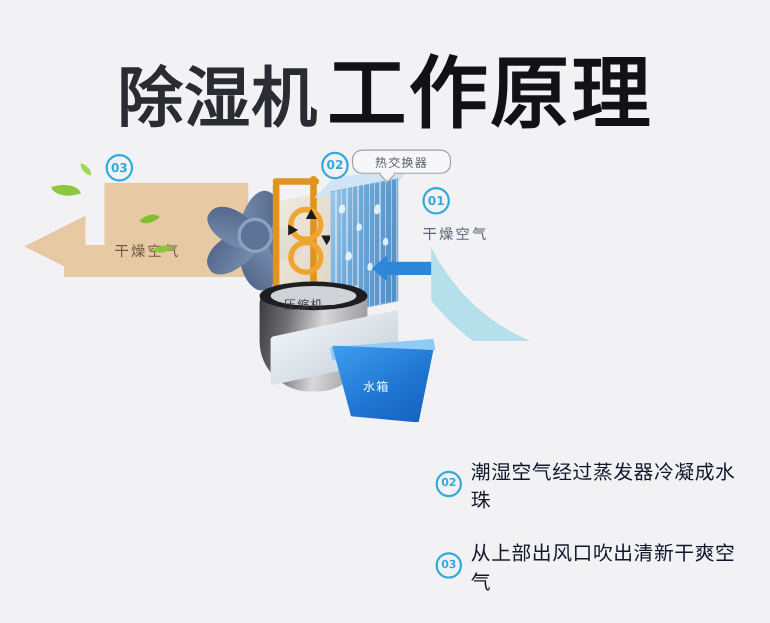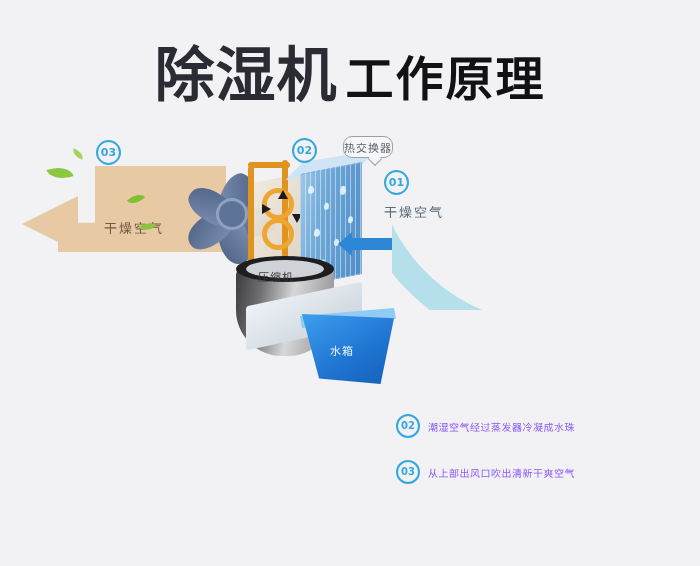--- a/index.html
+++ b/index.html
@@ -17,21 +17,21 @@
   .title-wrap{
     position:absolute;left:0;top:26px;width:700px;
     text-align:center;white-space:nowrap;
   }
   .title-a{
     font-size:60px;font-weight:700;color:#2b2b33;
     letter-spacing:1px;
     font-family:"DejaVu Sans","Liberation Sans",sans-serif;
   }
   .title-b{
-    font-size:48px;font-weight:700;color:#111116;
+    font-size:72px;font-weight:700;color:#111116;
     letter-spacing:2px;margin-left:8px;
     font-family:"DejaVu Sans","Liberation Sans",sans-serif;
   }
 
   
   .stage{position:absolute;left:0;top:118px;width:700px;height:290px;}
 
   
   .swoosh{
     position:absolute;left:392px;top:2px;width:250px;height:190px;
@@ -77,24 +77,23 @@
     font-size:11px;font-weight:700;line-height:21px;text-align:center;
     font-family:"DejaVu Sans",sans-serif;background:transparent;
   }
   .badge.b03d{left:96px;top:22px;}
   .badge.b02h{left:292px;top:20px;}
   .badge.b01h{left:384px;top:52px;}
 
   
   .bubble{
     position:absolute;left:320px;top:18px;
-    padding:2px 0;border:1.4px solid #9aa0a8;border-radius:9px;
+    padding:2px 20px;border:1.4px solid #9aa0a8;border-radius:9px;
     background:#f7f7f9;color:#5d636b;font-size:11px;letter-spacing:1px;
     font-family:"DejaVu Sans",sans-serif;
-    margin-left:23px;
   }
   .bubble:after{
     content:"";position:absolute;left:26px;bottom:-7px;
     width:9px;height:9px;border-right:1.4px solid #9aa0a8;
     border-bottom:1.4px solid #9aa0a8;background:#f7f7f9;
     transform:rotate(45deg);
   }
 
   
   .fan{position:absolute;left:178px;top:44px;width:112px;height:110px;}
@@ -211,21 +210,21 @@
   
   .bullets{position:absolute;left:396px;top:296px;width:290px;}
   .bullet{display:flex;align-items:center;margin-bottom:22px;}
   .bullet .bnum{
     width:20px;height:20px;border-radius:50%;border:2px solid #34a8dd;
     color:#34a8dd;font-size:10px;font-weight:700;line-height:20px;
     text-align:center;flex:0 0 auto;margin-right:8px;
     font-family:"DejaVu Sans",sans-serif;
   }
   .bullet .btxt{
-    font-size:10px;color:#8b5cf6;letter-spacing:.5px;
+    font-size:18px;color:#0f172a;letter-spacing:.5px;
     font-family:"DejaVu Sans",sans-serif;
   }
 
   
   .watermark{
     position:absolute;left:0;top:242px;width:700px;text-align:center;
     pointer-events:none;line-height:1.06;
   }
   .wm-line{
     font-size:40px;font-weight:800;font-style:italic;color:#ffffff;

